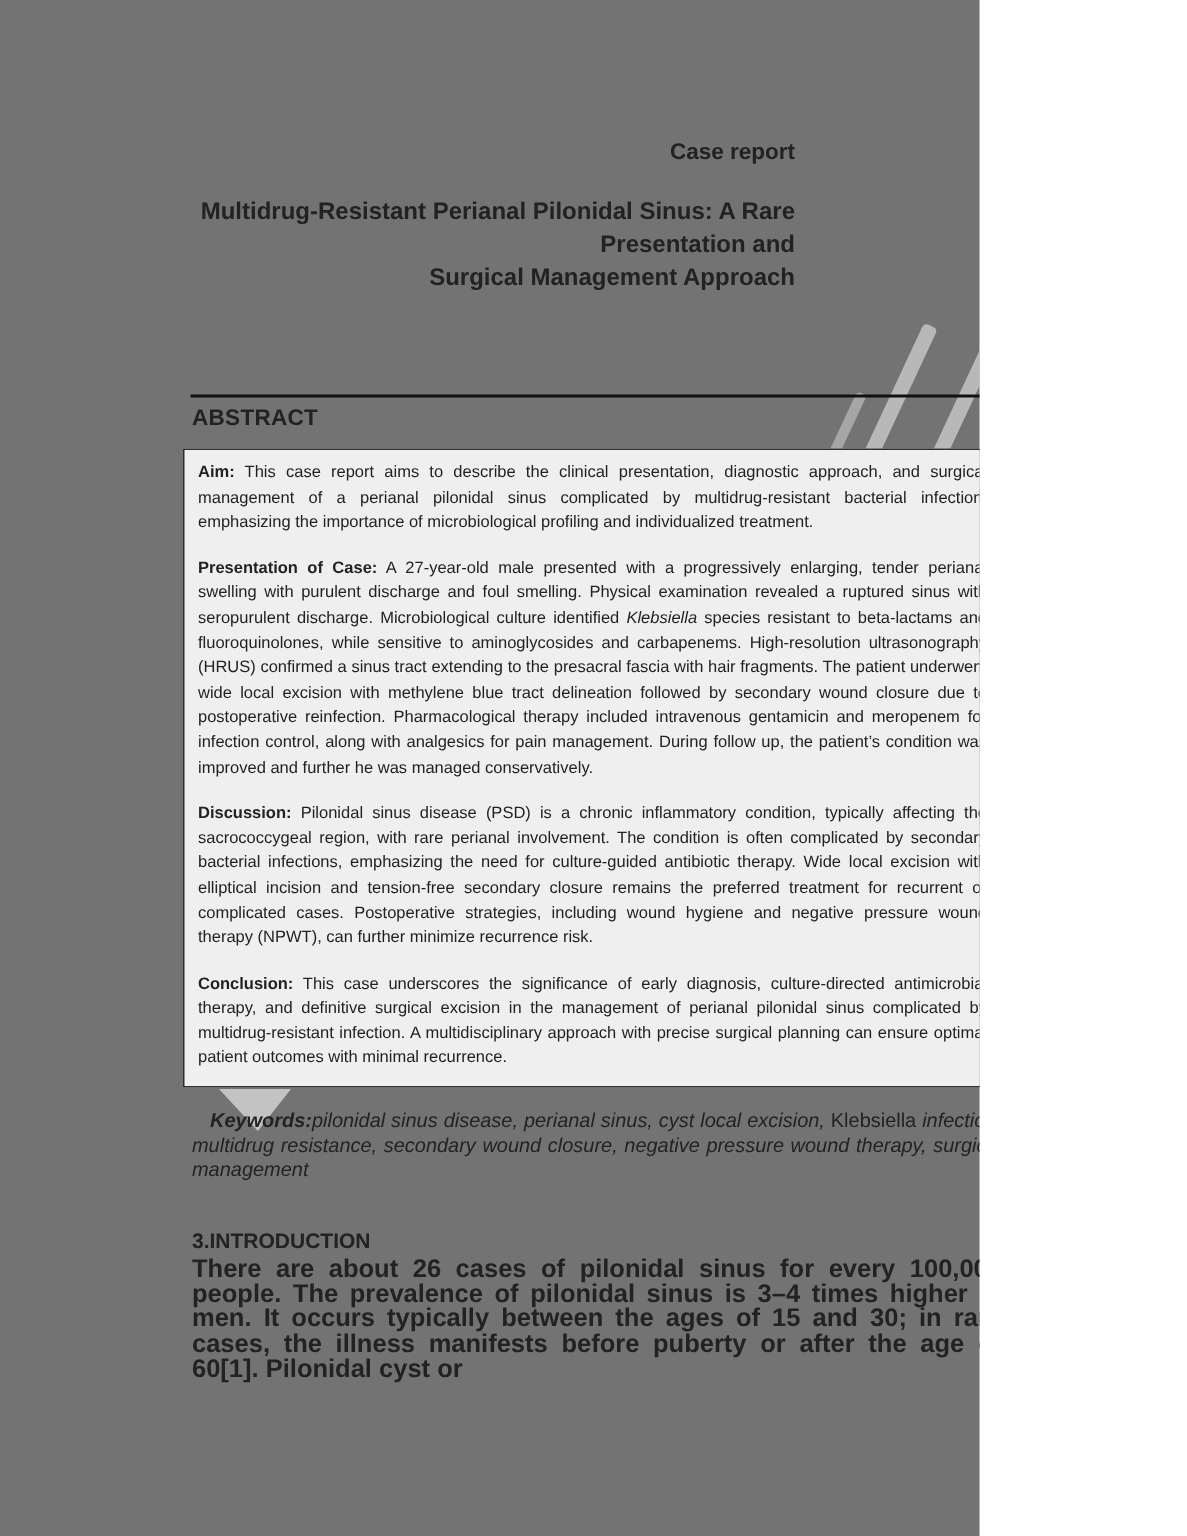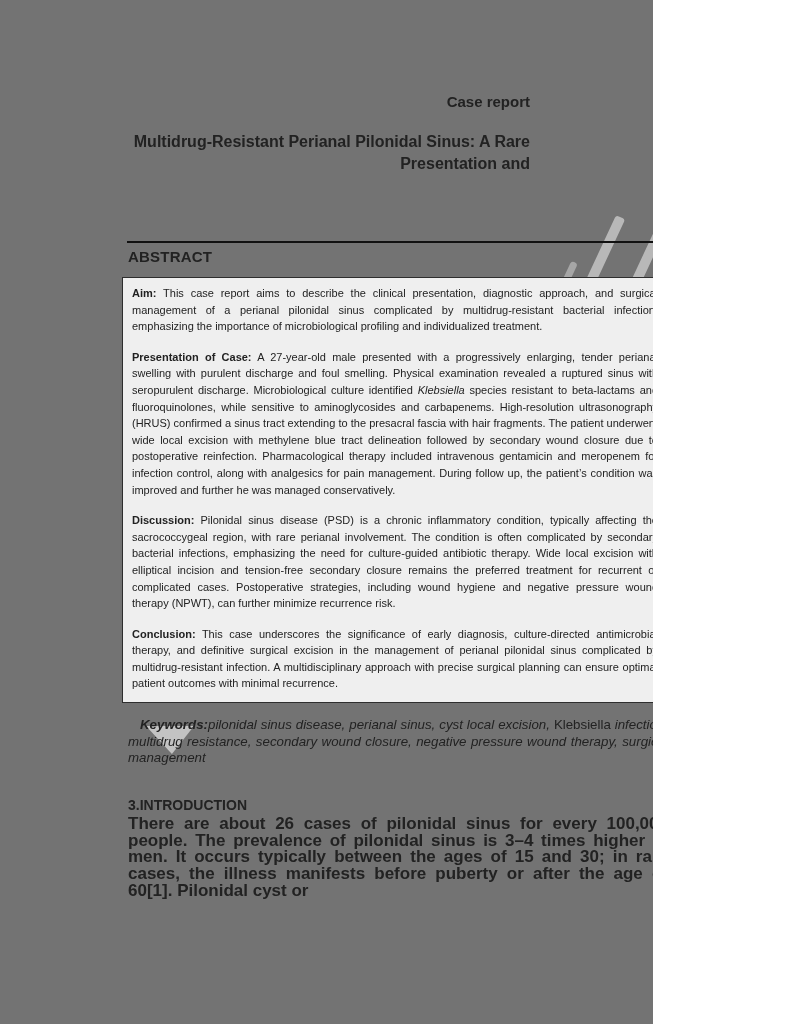--- a/index.html
+++ b/index.html
@@ -116,20 +116,21 @@
     <div class="wm-bar wm-bar3"></div>
     <div class="wm-wedge"></div>
   </div>
 
   <div class="content">
 
     <div class="kicker">Case report</div>
 
     <div class="title">
       <div>Multidrug-Resistant Perianal Pilonidal Sinus: A Rare Presentation and</div>
+      <div>Surgical Management Approach</div>
     </div>
 
     <hr class="rule">
 
     <div class="abstract-heading">ABSTRACT</div>
 
     <div class="abstract-box">
       <p><span class="b">Aim:</span><span> This case report aims to describe the clinical presentation, diagnostic approach, and surgical management of a perianal pilonidal sinus complicated by multidrug-resistant bacterial infection, emphasizing the importance of microbiological profiling and individualized treatment.</span></p>
 
       <p><span class="b">Presentation of Case:</span><span> A 27-year-old male presented with a progressively enlarging, tender perianal swelling with purulent discharge and foul smelling. Physical examination revealed a ruptured sinus with seropurulent discharge. Microbiological culture identified </span><span class="i">Klebsiella</span><span> species resistant to beta-lactams and fluoroquinolones, while sensitive to aminoglycosides and carbapenems. High-resolution ultrasonography (HRUS) confirmed a sinus tract extending to the presacral fascia with hair fragments. The patient underwent wide local excision with methylene blue tract delineation followed by secondary wound closure due to postoperative reinfection. Pharmacological therapy included intravenous gentamicin and meropenem for infection control, along with analgesics for pain management. During follow up, the patient’s condition was improved and further he was managed conservatively.</span></p>

